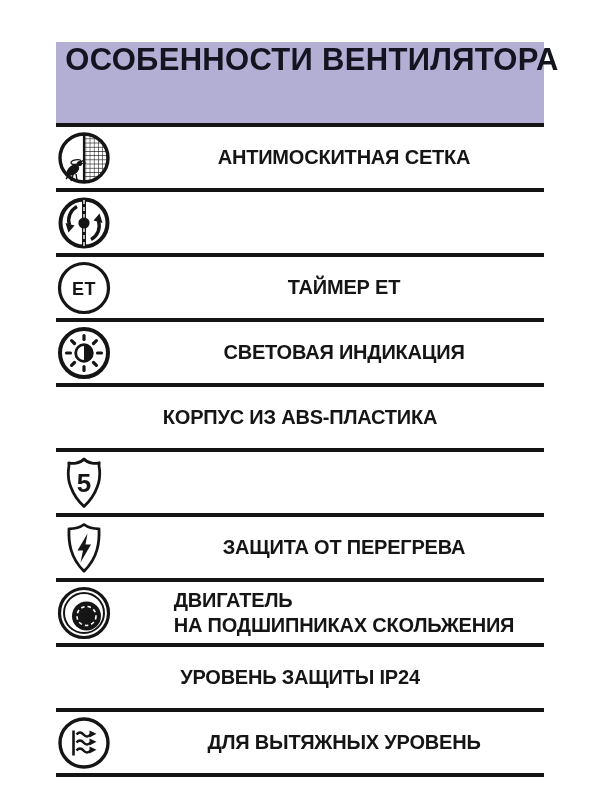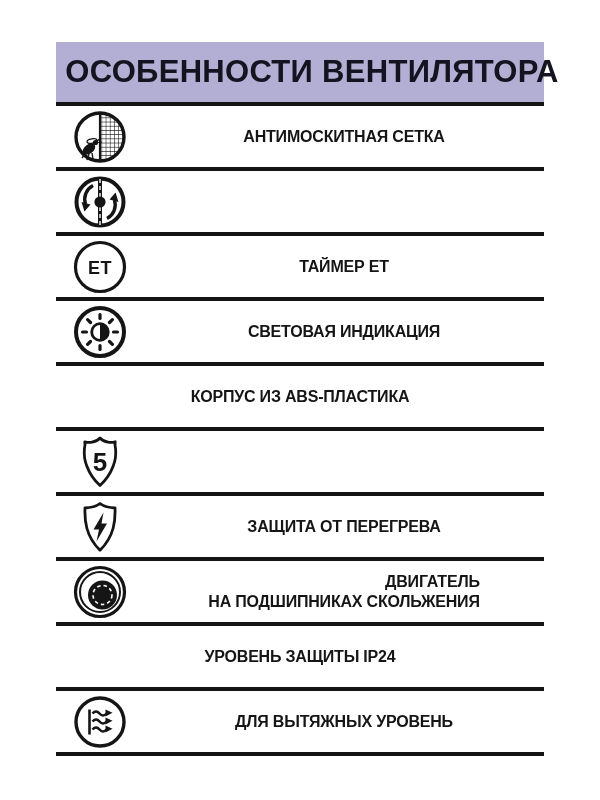--- a/index.html
+++ b/index.html
@@ -10,24 +10,23 @@
     color: #151515;
     position: relative;
     overflow: hidden;
   }
   .sheet {
     position: absolute;
     left: 56px; top: 42px;
     width: 488px;
   }
   .title-bar {
-    height: 60px;
+    height: 81px;
     background: #b3aed4;
     display: flex;
-    align-items: center;
     justify-content: center;
     padding-left: 24px;
   }
   .title-bar h1 {
     margin: 0;
     font-size: 31px;
     font-weight: bold;
     letter-spacing: 0.3px;
     color: #141420;
     white-space: nowrap;
@@ -37,29 +36,28 @@
     height: 61px;
     border-bottom: 4px solid #151515;
     display: flex;
     align-items: center;
   }
   .icon-cell {
     width: 88px;
     flex: 0 0 88px;
     display: flex;
     align-items: center;
-    justify-content: center;
   }
   .label-cell {
     flex: 1;
     display: flex;
     align-items: center;
     justify-content: center;
-    text-align: right;
-    font-size: 16px;
+    text-align: left;
+    font-size: 20px;
     font-weight: bold;
     letter-spacing: -0.2px;
     line-height: 1.22;
     white-space: pre-line;
     padding: 0 4px;
   }
   .icon-cell svg { display: block; }
   svg text {
     font-family: "Liberation Sans", sans-serif;
     font-weight: bold;

